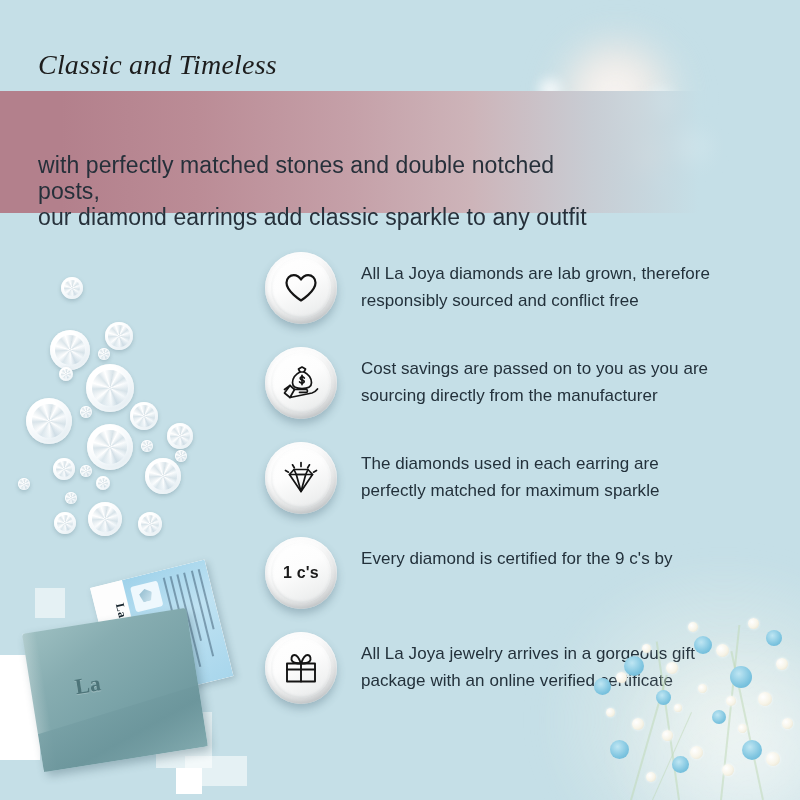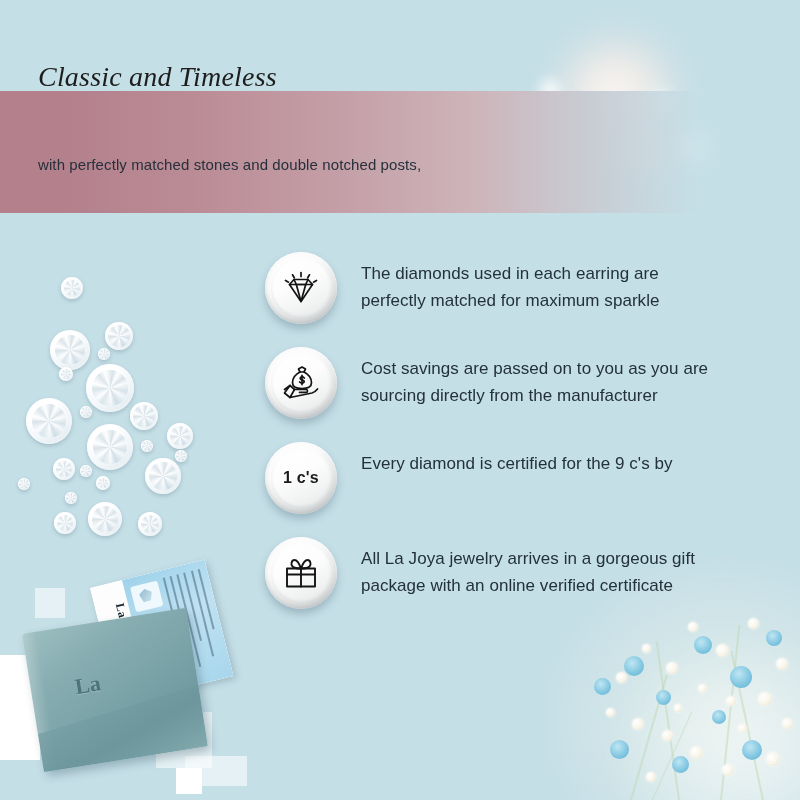--- a/index.html
+++ b/index.html
@@ -43,40 +43,39 @@
     filter: blur(12px);
   }
 
   
   .eyebrow {
     position: absolute; left: 38px; top: 49px;
     font-family: "Liberation Serif", serif;
     font-style: italic; font-weight: 400;
     font-size: 28px; letter-spacing: .2px;
     color: #1d1d1d;
-    margin-top: 12px;
   }
   .band {
     position: absolute; left: 0; top: 91px;
     width: 760px; height: 122px;
     background: linear-gradient(90deg,
         #b3808c 0%, #b3808c 8%, #bb8c96 26%,
         #c5a0a8 46%, #cdb4b9 62%, #c8cdd4 78%,
         rgba(197,223,231,.75) 92%, rgba(197,223,231,0) 100%);
   }
   .band-title {
     position: absolute; left: 38px; top: 99px;
     font-family: "Liberation Serif", serif;
     font-weight: 700; font-size: 42px;
     letter-spacing: .5px; color: #111;
     line-height: 1.05;
   }
   .band-sub {
     position: absolute; left: 38px; top: 152px;
-    font-size: 15px; line-height: 26px;
+    font-size: 23px; line-height: 26px;
     color: #26303a; letter-spacing: .1px;
     max-width: 560px;
   }
   .band-sub span { display: block; }
 
   
   .diamond-cluster { position: absolute; left: 20px; top: 260px; width: 220px; height: 290px; }
   .gem {
     position: absolute;
     border-radius: 50%;
@@ -236,20 +235,21 @@
     <div class="bokeh bokeh-d"></div>
     <div class="bokeh bokeh-e"></div>
     <div class="bokeh bokeh-f"></div>
   </div>
   <div class="glow-br"></div>
 
   <div class="eyebrow">Classic and Timeless</div>
   <div class="band"></div>
   <div class="band-sub">
     <span>with perfectly matched stones and double notched posts,</span>
+    <span>our diamond earrings add classic sparkle to any outfit</span>
   </div>
 
   <div class="diamond-cluster">
     <div class="gem" style="left:41px;top:17px;width:22px;height:22px;"></div>
     <div class="gem" style="left:30px;top:70px;width:40px;height:40px;"></div>
     <div class="gem" style="left:85px;top:62px;width:28px;height:28px;"></div>
     <div class="gem" style="left:78px;top:88px;width:12px;height:12px;"></div>
     <div class="gem" style="left:66px;top:104px;width:48px;height:48px;"></div>
     <div class="gem" style="left:39px;top:107px;width:14px;height:14px;"></div>
     <div class="gem" style="left:6px;top:138px;width:46px;height:46px;"></div>
@@ -295,60 +295,71 @@
       </div>
     </div>
     <div class="pouch">
       <div class="pouch-brand">La</div>
       <div class="pouch-flap"></div>
     </div>
   </div>
 
   <div class="features">
 
+    <div class="feature">
+      <div class="chip">
+        <svg width="34" height="30" viewBox="0 0 34 30">
+          <path d="M17 27.5 C17 27.5 2.5 18.5 2.5 9.8 C2.5 5.3 5.9 2.2 9.8 2.2 C12.6 2.2 15.3 3.9 17 6.5 C18.7 3.9 21.4 2.2 24.2 2.2 C28.1 2.2 31.5 5.3 31.5 9.8 C31.5 18.5 17 27.5 17 27.5 Z" fill="none" stroke="#141414" stroke-width="2.2" stroke-linejoin="round"></path>
+        </svg>
+      </div>
+      <div class="feature-text">
+        <span>All La Joya diamonds are lab grown, therefore</span>
+        <span>responsibly sourced and conflict free</span>
+      </div>
+    </div>
+
+    <div class="feature">
+      <div class="chip">
+        <svg width="38" height="34" viewBox="0 0 38 34">
+          <g fill="none" stroke="#141414" stroke-width="1.7" stroke-linejoin="round" stroke-linecap="round">
+            <path d="M16.5 3 L20 1 L23.5 3 L22 6 H18 Z"></path>
+            <path d="M18 6 C13 8.5 10.5 13 10.5 16.8 C10.5 20.2 13.5 22.5 20 22.5 C26.5 22.5 29.5 20.2 29.5 16.8 C29.5 13 27 8.5 22 6"></path>
+            <path d="M22.3 12 C21.6 11.2 20.6 10.8 19.7 10.9 C18.4 11.1 17.8 12.2 18.6 13.1 C19.3 13.9 21.3 14 22 15 C22.6 15.9 21.8 17 20.4 17.1 C19.4 17.2 18.3 16.8 17.6 16"></path>
+            <path d="M20 9.3 V18.6"></path>
+            <path d="M2.5 23.5 L8 19.5 L12.5 23.5 L24 23.5 C26 23.5 26 26.3 24 26.3 L17.5 26.3"></path>
+            <path d="M8 31.5 L2.5 27 L8 19.5"></path>
+            <path d="M12.5 23.5 L8 31.5 L30 27 C33 26.3 35.5 23 35.5 23"></path>
+          </g>
+        </svg>
+      </div>
+      <div class="feature-text">
+        <span>Cost savings are passed on to you as you are</span>
+        <span>sourcing directly from the manufacturer</span>
+      </div>
+    </div>
 
     <div class="feature">
       <div class="chip">
         <svg width="36" height="34" viewBox="0 0 36 34">
           <g fill="none" stroke="#141414" stroke-width="1.7" stroke-linejoin="round" stroke-linecap="round">
             <path d="M6.5 13.5 H29.5 L18 30.5 Z"></path>
             <path d="M6.5 13.5 L11 8.5 H25 L29.5 13.5"></path>
             <path d="M11 8.5 L13.3 13.5 L18 30.5 L22.7 13.5 L25 8.5"></path>
             <path d="M13.3 13.5 H22.7"></path>
             <path d="M18 1.5 V5.5"></path>
             <path d="M9.5 3.8 L11.3 6.8"></path>
             <path d="M26.5 3.8 L24.7 6.8"></path>
             <path d="M2.5 9.5 L5.5 11.2"></path>
             <path d="M33.5 9.5 L30.5 11.2"></path>
           </g>
         </svg>
       </div>
       <div class="feature-text">
         <span>The diamonds used in each earring are</span>
         <span>perfectly matched for maximum sparkle</span>
-      </div>
-    </div>
-
-    <div class="feature">
-      <div class="chip">
-        <svg width="38" height="34" viewBox="0 0 38 34">
-          <g fill="none" stroke="#141414" stroke-width="1.7" stroke-linejoin="round" stroke-linecap="round">
-            <path d="M16.5 3 L20 1 L23.5 3 L22 6 H18 Z"></path>
-            <path d="M18 6 C13 8.5 10.5 13 10.5 16.8 C10.5 20.2 13.5 22.5 20 22.5 C26.5 22.5 29.5 20.2 29.5 16.8 C29.5 13 27 8.5 22 6"></path>
-            <path d="M22.3 12 C21.6 11.2 20.6 10.8 19.7 10.9 C18.4 11.1 17.8 12.2 18.6 13.1 C19.3 13.9 21.3 14 22 15 C22.6 15.9 21.8 17 20.4 17.1 C19.4 17.2 18.3 16.8 17.6 16"></path>
-            <path d="M20 9.3 V18.6"></path>
-            <path d="M2.5 23.5 L8 19.5 L12.5 23.5 L24 23.5 C26 23.5 26 26.3 24 26.3 L17.5 26.3"></path>
-            <path d="M8 31.5 L2.5 27 L8 19.5"></path>
-            <path d="M12.5 23.5 L8 31.5 L30 27 C33 26.3 35.5 23 35.5 23"></path>
-          </g>
-        </svg>
-      </div>
-      <div class="feature-text">
-        <span>Cost savings are passed on to you as you are</span>
-        <span>sourcing directly from the manufacturer</span>
       </div>
     </div>
 
     <div class="feature">
       <div class="chip">
         <span class="chip-text">1 c's</span>
       </div>
       <div class="feature-text">
         <span>Every diamond is certified for the 9 c's by</span>
       </div>

